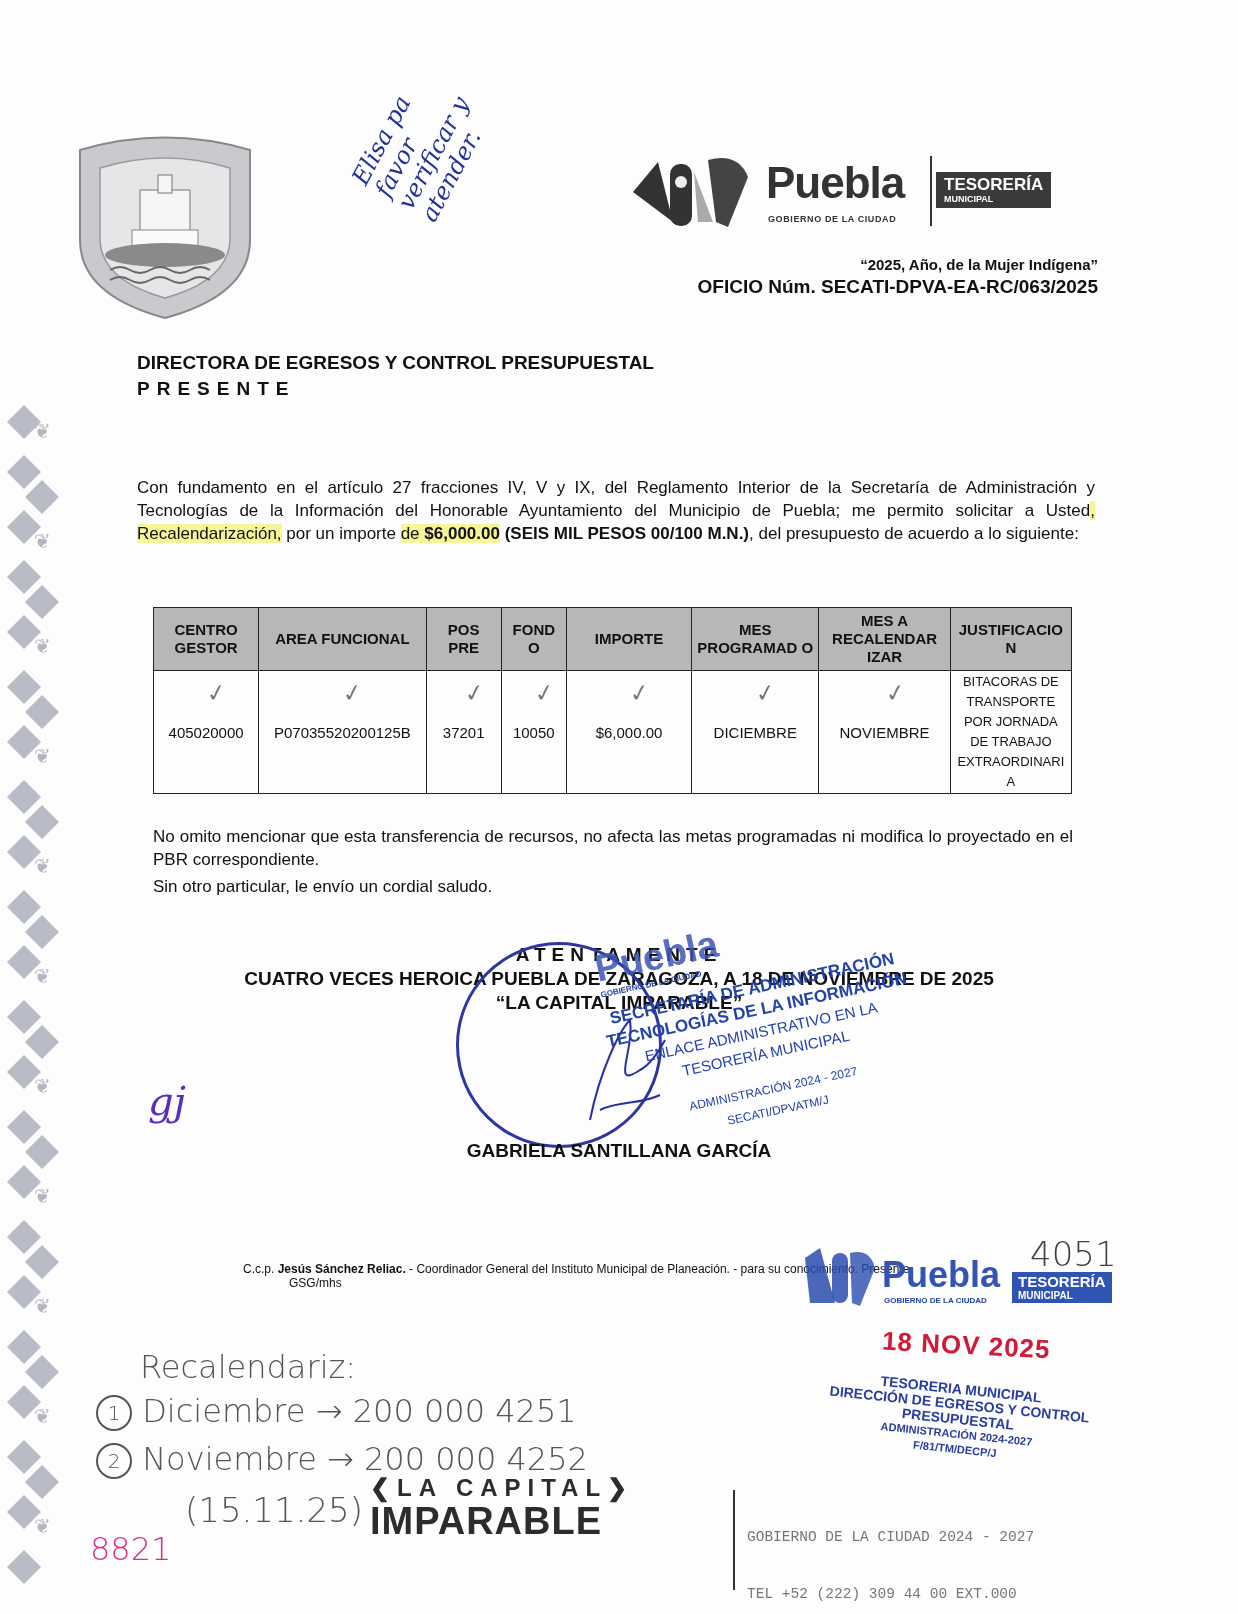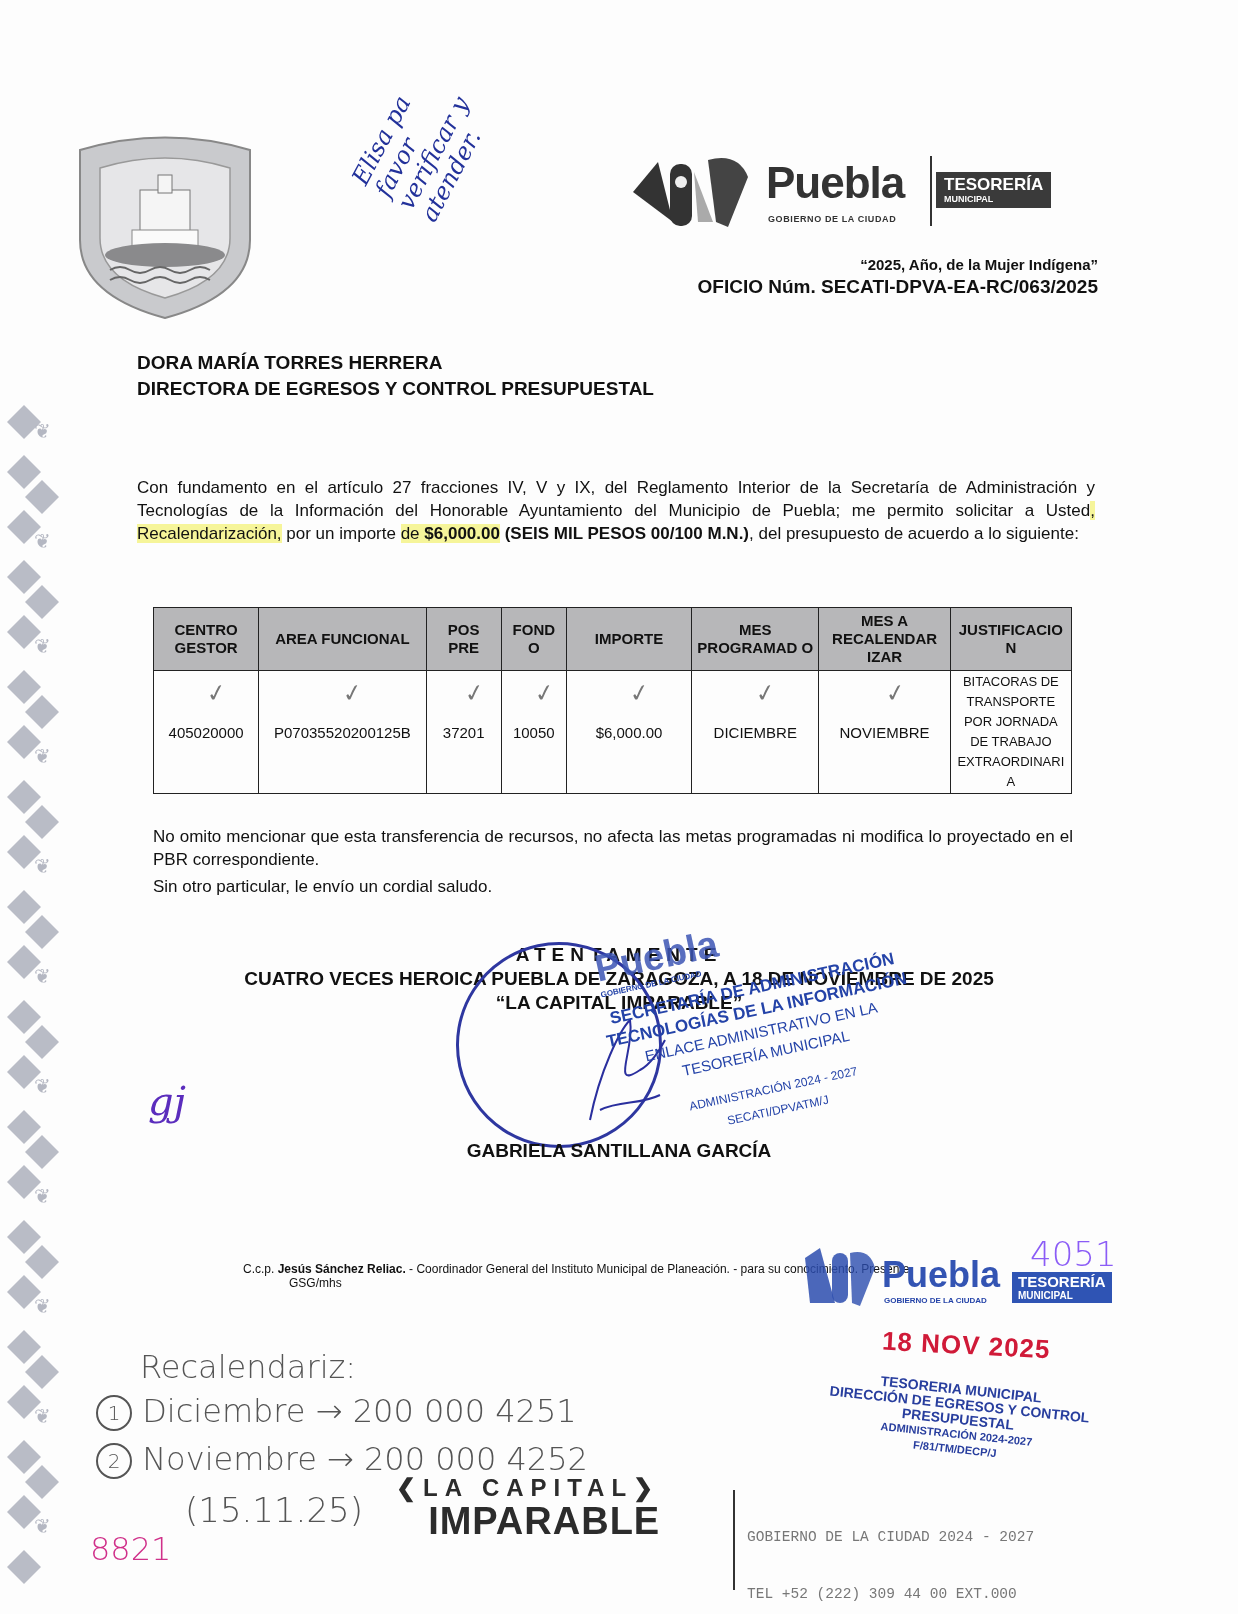--- a/index.html
+++ b/index.html
@@ -37,25 +37,25 @@
   .capital-quote { top:992px; font-size:19px; }
   .signer-name { top:1140px; font-size:19px; }
   .signer-title { top:1164px; font-size:19px; line-height:24px; }
   .ccp { left:243px; top:1262px; font-size:12px; line-height:14px; }
   .stamp-blue { color:#2443a8; font-weight:700; }
   .circle-seal { left:456px; top:942px; width:200px; height:200px; border:3px solid #2e37a0; border-radius:50%; transform:rotate(-12deg); }
   .seal-text { left:600px; top:1010px; transform:rotate(-12deg); transform-origin:left top; font-size:17px; line-height:22px; text-align:center; }
   .hand-blue { color:#22319a; font-family:"DejaVu Serif", serif; font-style:italic; }
   .hand-gray { color:#555; font-family:"DejaVu Sans", sans-serif; font-weight:300; }
   .hand-pink { color:#d0308a; font-family:"DejaVu Sans", sans-serif; }
-  .hand-red { color:#8b5cf6; font-family:"DejaVu Sans", sans-serif; }
+  .hand-red { color:#404040; font-family:"DejaVu Sans", sans-serif; }
   .receipt-stamp { left:800px; top:1240px; width:340px; }
   .date-stamp { left:882px; top:1330px; color:#d01a38; font-size:26px; font-weight:700; transform:rotate(3deg); letter-spacing:1px; }
   .treasury-stamp { left:808px; top:1382px; width:300px; text-align:center; color:#283e9e; font-weight:700; transform:rotate(6deg); font-size:14px; line-height:15px; }
-  .footer-logo { left:396px; top:1474px; text-align:right; }
+  .footer-logo { left:370px; top:1474px; text-align:left; }
   .footer-logo .lc { font-size:24px; font-weight:700; letter-spacing:7px; color:#2c2c2c; }
   .footer-logo .imp { font-size:38px; font-weight:900; color:#2c2c2c; line-height:38px; letter-spacing:1px; }
   .footer-divider { left:733px; top:1490px; width:2px; height:100px; background:#333; }
   .footer-addr { left:747px; top:1490px; font-family:"Liberation Mono", monospace; font-size:14.5px; color:#777; line-height:19px; white-space:pre; }
 </style>
 </head>
 <body>
 
 <div class="abs left-border">
   <div class="motif diamond" style="left:12px;top:15px"></div>
@@ -137,22 +137,22 @@
   <div class="abs tes-box" style="left:308px;top:20px;">
     <div style="font-size:17px;line-height:18px">TESORERÍA</div>
     <div style="font-size:9px;line-height:10px">MUNICIPAL</div>
   </div>
 </div>
 
 <div class="abs year-quote">“2025, Año, de la Mujer Indígena”</div>
 <div class="abs oficio">OFICIO Núm. SECATI-DPVA-EA-RC/063/2025</div>
 
 <div class="abs addressee">
-  <div>DORA MARÍA TORRES HERRERA</div>
   <div>DIRECTORA DE EGRESOS Y CONTROL PRESUPUESTAL</div>
+  <div class="presente">PRESENTE</div>
 </div>
 
 <div class="abs body-p" style="top:476px;">
   <span>Con fundamento en el artículo 27 fracciones IV, V y IX, del Reglamento Interior de la Secretaría de Administración y Tecnologías de la Información del Honorable Ayuntamiento del Municipio de Puebla; me permito solicitar a Usted</span><span class="hl">, Recalendarización,</span><span> por un importe </span><span class="hl">de </span><b class="hl">$6,000.00</b><b> (SEIS MIL PESOS 00/100 M.N.)</b><span>, del presupuesto de acuerdo a lo siguiente:</span>
 </div>
 
 <table class="budget">
   <thead>
     <tr>
       <th style="width:96px">CENTRO GESTOR</th>

